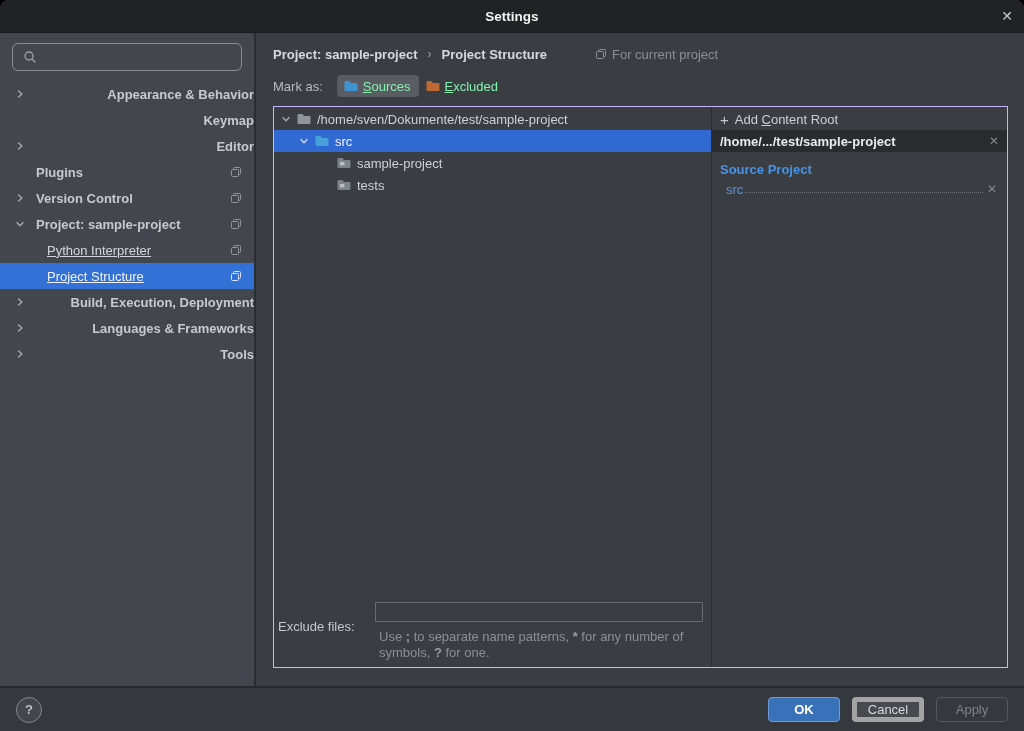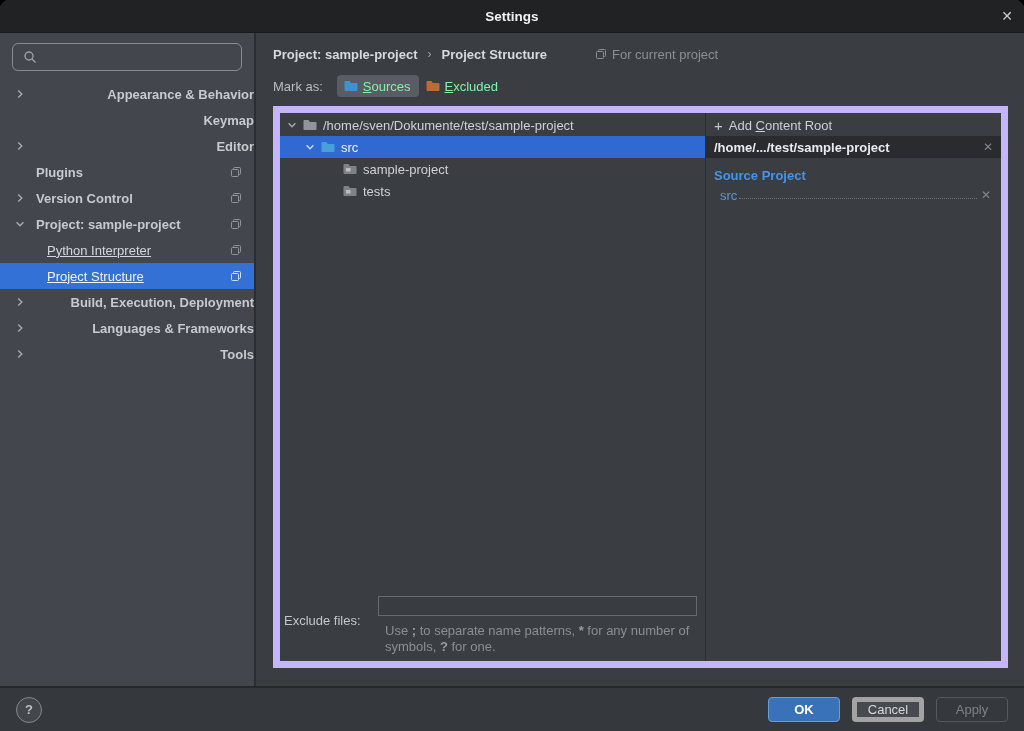--- a/index.html
+++ b/index.html
@@ -33,21 +33,21 @@
   .main{flex:1;display:flex;flex-direction:column;min-width:0;}
   .crumbrow{height:24px;margin:9px 16px 0 17px;display:flex;align-items:center;}
   .crumb{font-weight:bold;color:#d6dade;}
   .crumb-sep{color:#9ba0a5;margin:0 10px;font-size:12px;}
   .scope{margin-left:48px;color:#8b8f94;display:flex;align-items:center;gap:5px;}
   .markrow{height:28px;margin:6px 16px 0 17px;display:flex;align-items:center;}
   .markrow .lbl{color:#b9bdc2;margin-right:14px;}
   .markbtn{display:flex;align-items:center;gap:4px;padding:3px 8px 3px 6px;border-radius:4px;color:#86efac;}
   .markbtn.on{background:#595d63;}
   .mn{text-decoration:underline;}
-  .panels{flex:1;margin:6px 16px 18px 17px;border:7px solid #c4b5fd;display:flex;min-height:0;}
+  .panels{flex:1;margin:6px 16px 18px 17px;border:1px solid #c4b5fd;display:flex;min-height:0;}
   .treepanel{flex:1;display:flex;flex-direction:column;min-width:0;}
   .treerows{flex:1;padding-top:1px;}
   .trow{height:22px;display:flex;align-items:center;color:#ced2d6;}
   .trow .chev{width:16px;display:flex;align-items:center;}
   .trow .fold{width:16px;height:16px;margin-right:5px;display:flex;align-items:center;}
   .trow.selected{background:#3169d2;color:#f0f4fa;}
   .i0{padding-left:6px;} .i1{padding-left:24px;} .i2{padding-left:62px;}
   .excl{padding:0 8px 6px 4px;}
   .exclrow{display:flex;align-items:center;height:22px;}
   .exclrow .lbl{width:97px;color:#c3c7cb;margin-top:28px;}

